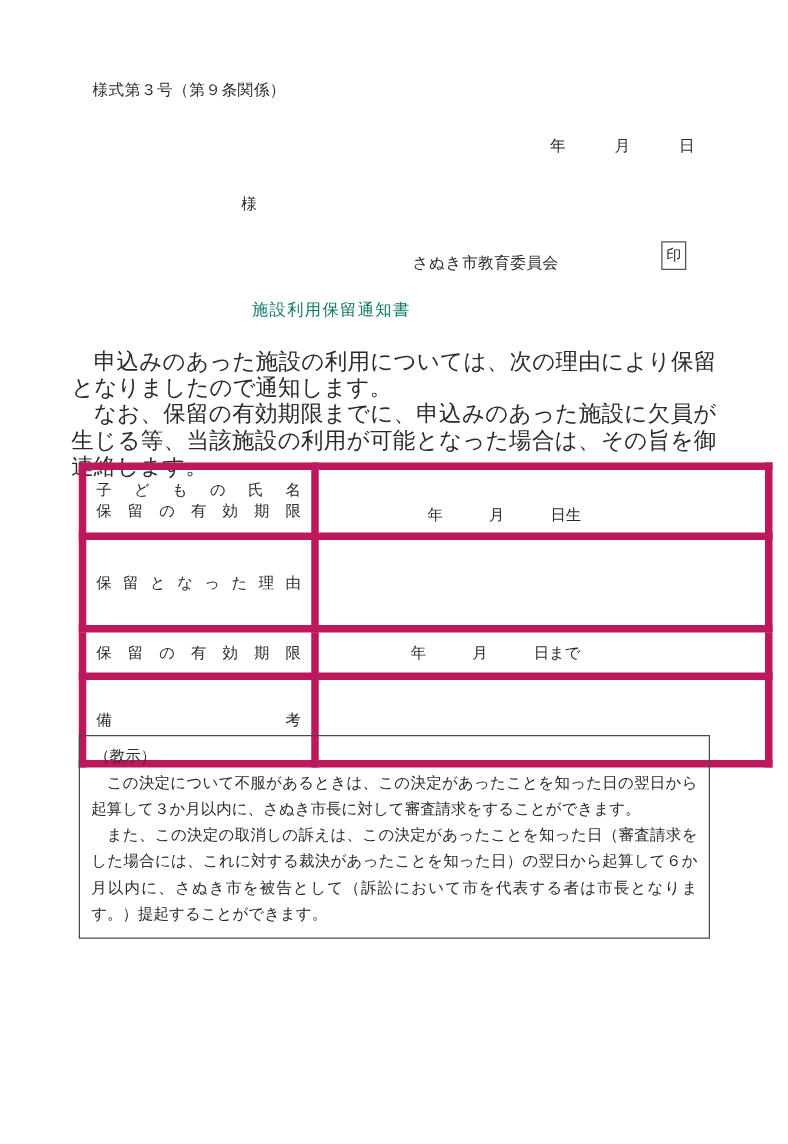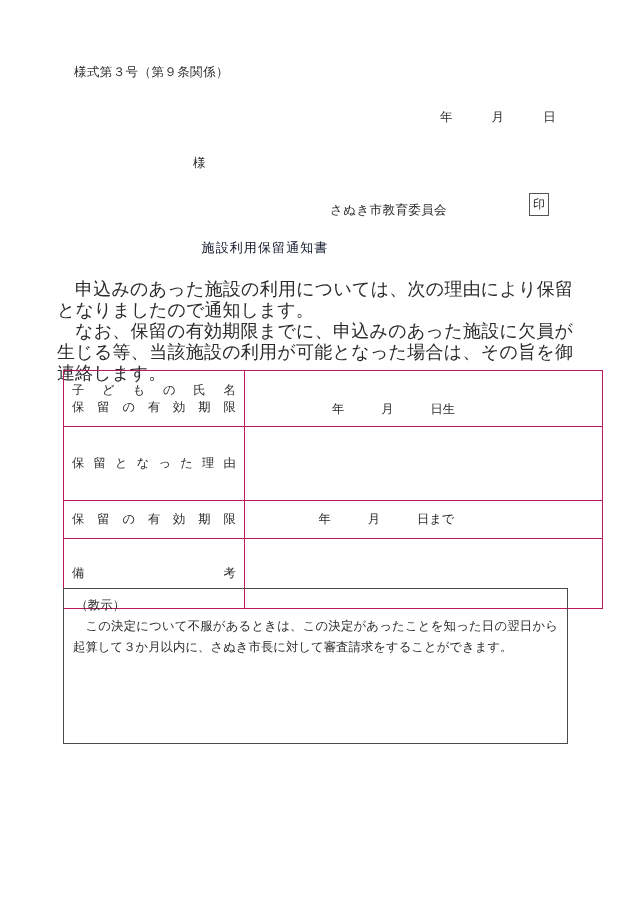--- a/index.html
+++ b/index.html
@@ -68,21 +68,21 @@
 
   
   .doc-title {
     position: absolute;
     left: 0;
     top: 239px;
     width: 530px;
     text-align: center;
     font-size: 13px;
     letter-spacing: 1.1px;
-    color: #0f172a;
+    color: #0f766e;
   }
 
   
   .body-block {
     position: absolute;
     left: 57px;
     top: 279px;
     width: 516px;
     font-size: 18px;
     line-height: 21px;
@@ -99,21 +99,21 @@
   .form-table {
     position: absolute;
     left: 63px;
     top: 370px;
     width: 505px;
     border-collapse: collapse;
     table-layout: fixed;
   }
 
   .form-table td {
-    border: 1px solid #be185d;
+    border: 6px solid #be185d;
     font-size: 12.3px;
     color: #2b2b2b;
     padding: 0 8px;
     vertical-align: middle;
   }
 
   .form-table td.label {
     width: 164px;
     text-align: justify;
     text-align-last: justify;
@@ -228,15 +228,16 @@
         <td class="value">
           <span></span>
         </td>
       </tr>
     </tbody>
   </table>
 
   <div class="notice-box">
     <p class="heading">（教示）</p>
     <p class="para">この決定について不服があるときは、この決定があったことを知った日の翌日から起算して３か月以内に、さぬき市長に対して審査請求をすることができます。</p>
+    <p class="para">また、この決定の取消しの訴えは、この決定があったことを知った日（審査請求をした場合には、これに対する裁決があったことを知った日）の翌日から起算して６か月以内に、さぬき市を被告として（訴訟において市を代表する者は市長となります。）提起することができます。</p>
   </div>
 
 </div>
 
 </body></html>

